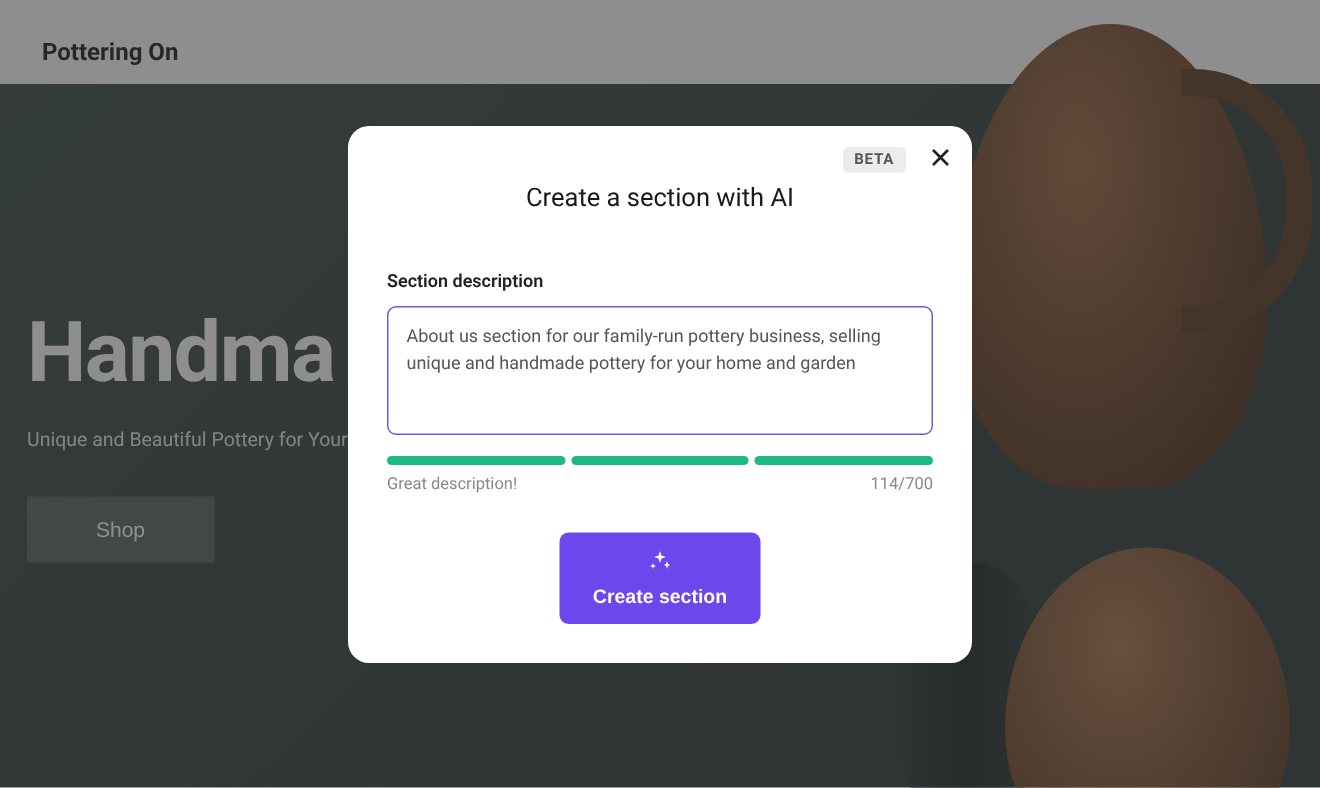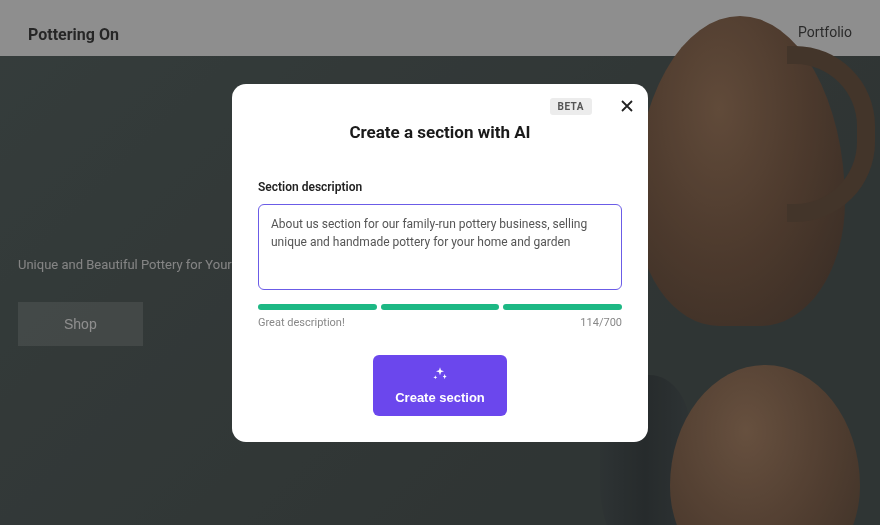--- a/index.html
+++ b/index.html
@@ -21,57 +21,54 @@
 .vase2 { right: 20px; bottom: -60px; width: 190px; height: 220px; background: radial-gradient(ellipse at 40% 30%, #a87650 0%, #7a5032 50%, #4a2f1a 100%); border-radius: 50% 50% 45% 45% / 55% 55% 45% 45%; }
 .vase3 { right: 190px; bottom: -30px; width: 90px; height: 180px; background: linear-gradient(90deg, #2a3638 0%, #1a2426 50%, #2a3638 100%); border-radius: 45% 45% 40% 40% / 30% 30% 40% 40%; }
 .hero-content { position: relative; z-index: 1; padding-left: 18px; color: #fff; }
 .hero-title { font-size: 56px; font-weight: 700; line-height: 1.05; letter-spacing: -1px; }
 .hero-sub { font-size: 13px; margin-top: 22px; color: #e8e8e8; }
 .shop-btn { display: inline-block; margin-top: 30px; padding: 14px 46px; background: rgba(120,130,128,0.55); color: #fff; font-size: 14px; border: none; text-align: center; }
 
 .overlay { position: absolute; inset: 0; background: rgba(50,50,50,0.55); z-index: 10; }
 
 .modal { position: absolute; left: 50%; top: 50%; transform: translate(-50%, -50%); width: 416px; background: #fff; border-radius: 14px; z-index: 20; padding: 22px 26px 26px 26px; }
-.modal-top { display: flex; justify-content: flex-end; align-items: center; gap: 28px; position: absolute; right: 14px; top: 14px; }
+.modal-top { display: flex; justify-content: flex-end; gap: 16px; position: absolute; right: 14px; top: 14px; }
 .beta-badge { font-size: 10px; font-weight: 700; letter-spacing: 0.5px; color: #555; background: #ececec; padding: 3px 8px; border-radius: 3px; }
 .close-icon { width: 14px; height: 14px; cursor: pointer; display: flex; align-items: center; justify-content: center; }
 .close-icon svg { width: 14px; height: 14px; }
-.modal-title { text-align: center; font-size: 17px; font-weight: 700; color: #1a1a1a; margin-top: 16px; }
+.modal-title { text-align: center; font-size: 17px; font-weight: 400; color: #1a1a1a; margin-top: 16px; }
 .field-label { font-size: 12px; font-weight: 600; color: #222; margin-top: 38px; }
 .desc-input { width: 100%; margin-top: 10px; height: 86px; border: 1.5px solid #6b5ce7; border-radius: 6px; padding: 10px 12px; font-size: 12px; font-family: inherit; color: #555; resize: none; line-height: 1.5; }
 .progress-row { display: flex; gap: 4px; margin-top: 10px; }
 .progress-seg { flex: 1; height: 6px; background: #1db884; border-radius: 3px; }
 .feedback-row { display: flex; justify-content: space-between; margin-top: 6px; font-size: 11px; color: #888; }
 .examples-link { display: flex; align-items: center; gap: 6px; margin-top: 12px; font-size: 11px; color: #6b5ce7; cursor: pointer; }
 .examples-link svg { width: 12px; height: 12px; }
 .chevron { width: 8px; height: 8px; }
 .create-btn { display: flex; align-items: center; justify-content: center; gap: 8px; margin: 26px auto 0 auto; background: #6b47ed; color: #fff; font-size: 13px; font-weight: 600; border: none; border-radius: 6px; padding: 11px 22px; cursor: pointer; flex-direction: column; }
 .create-btn svg { width: 16px; height: 16px; }
 </style>
 </head>
 <body>
 
 <div class="page-bg">
 
   <div class="header">
     <div class="brand">Pottering On</div>
-    <div class="nav">
-      <a class="nav-item active">Home</a>
-      <a class="nav-item">Portfolio</a>
-    </div>
   </div>
 
   <div class="hero">
     <div class="hero-image">
       <div class="vase vase3"></div>
       <div class="vase vase1"></div>
       <div class="vase vase2"></div>
     </div>
     <div class="hero-content">
       <div class="hero-title">
+        <div>Handma</div>
       </div>
       <div class="hero-sub">Unique and Beautiful Pottery for Your Ho</div>
       <button class="shop-btn">Shop</button>
     </div>
   </div>
 
 </div>
 
 <div class="overlay"></div>
 

